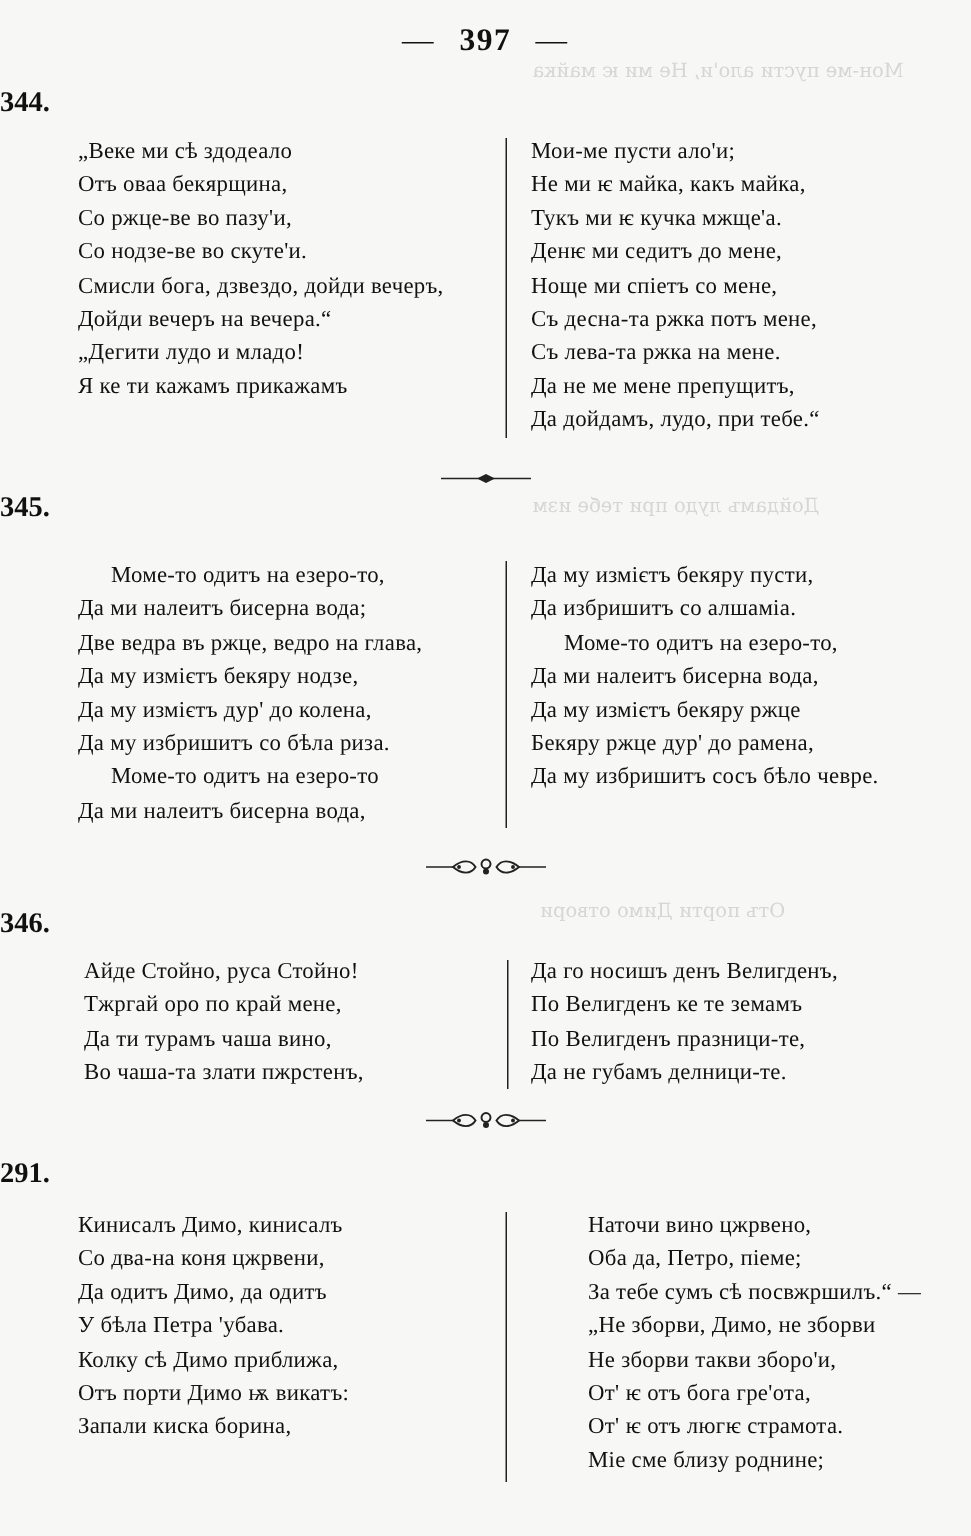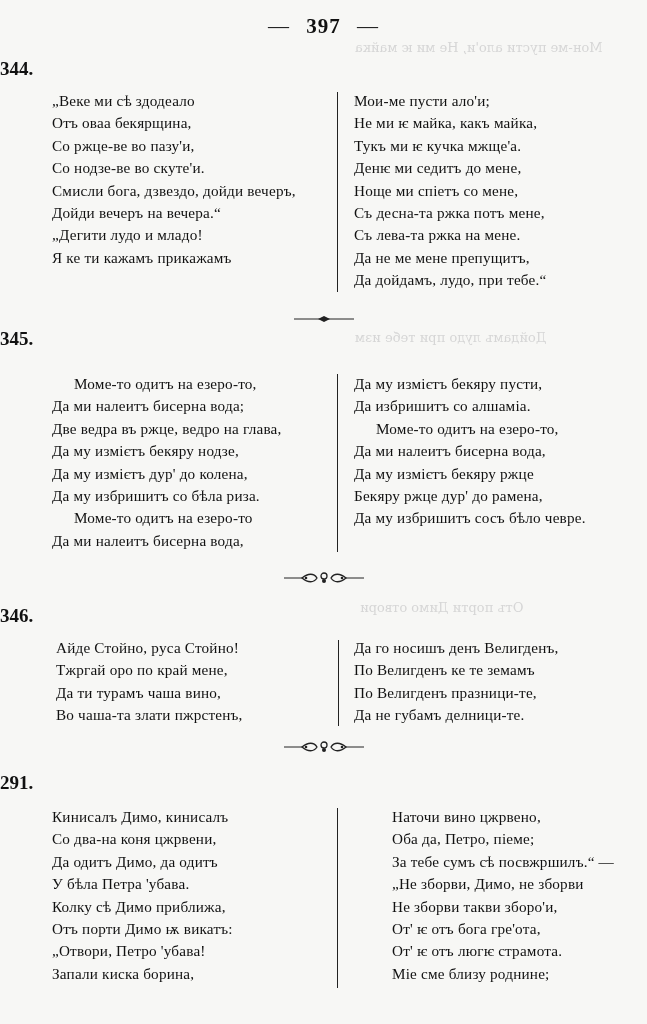--- a/index.html
+++ b/index.html
@@ -128,21 +128,20 @@
 </div>
 
 <div class="num" style="top:772px;">291.</div>
 <div class="col" style="top:806px;left:52px;">
   <span class="line">Кинисалъ Димо, кинисалъ</span>
   <span class="line">Со два-на коня цжрвени,</span>
   <span class="line">Да одитъ Димо, да одитъ</span>
   <span class="line">У бѣла Петра 'убава.</span>
   <span class="line">Колку сѣ Димо приближа,</span>
   <span class="line">Отъ порти Димо ѭ викатъ:</span>
-  <span class="line">„Отвори, Петро 'убава!</span>
   <span class="line">Запали киска борина,</span>
 </div>
 <div class="vrule" style="left:337px;top:808px;height:180px;"></div>
 <div class="col" style="top:806px;left:356px;margin-left:36px;">
   <span class="line">Наточи вино цжрвено,</span>
   <span class="line">Оба да, Петро, піеме;</span>
   <span class="line">За тебе сумъ сѣ посвжршилъ.“ —</span>
   <span class="line">„Не зборви, Димо, не зборви</span>
   <span class="line">Не зборви такви зборо'и,</span>
   <span class="line">От' ѥ отъ бога гре'ота,</span>

